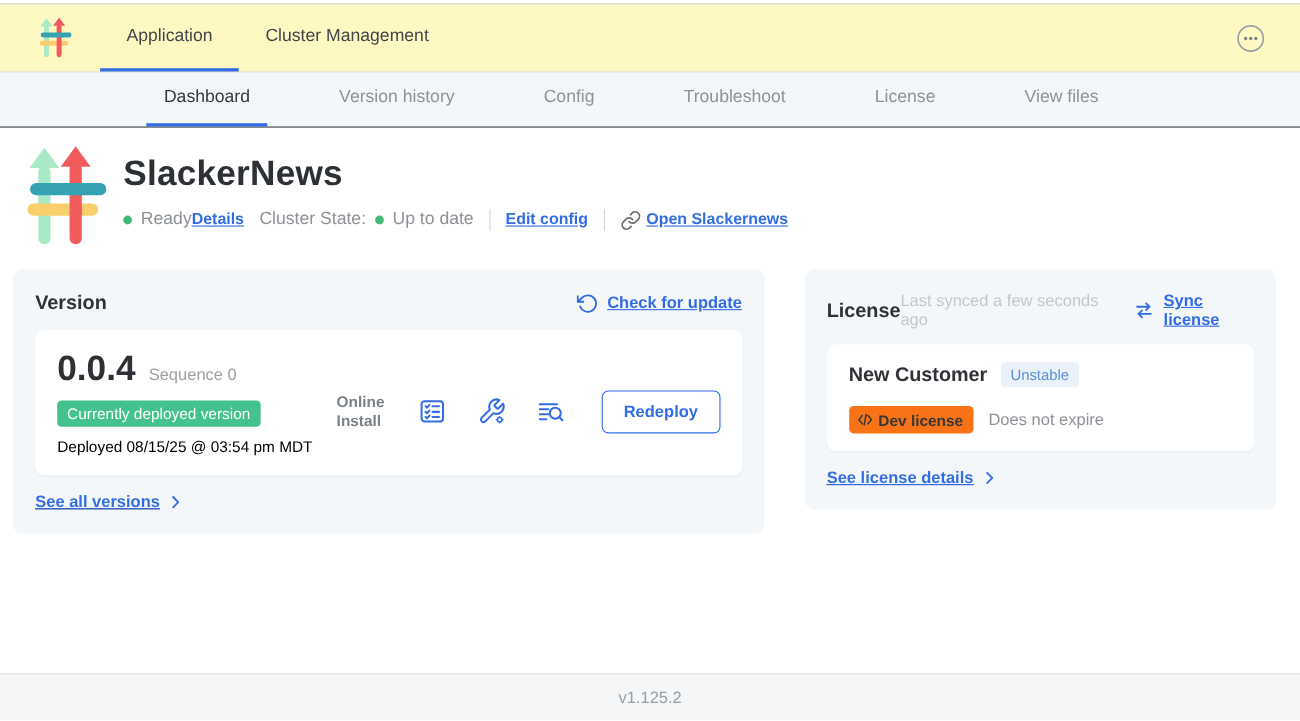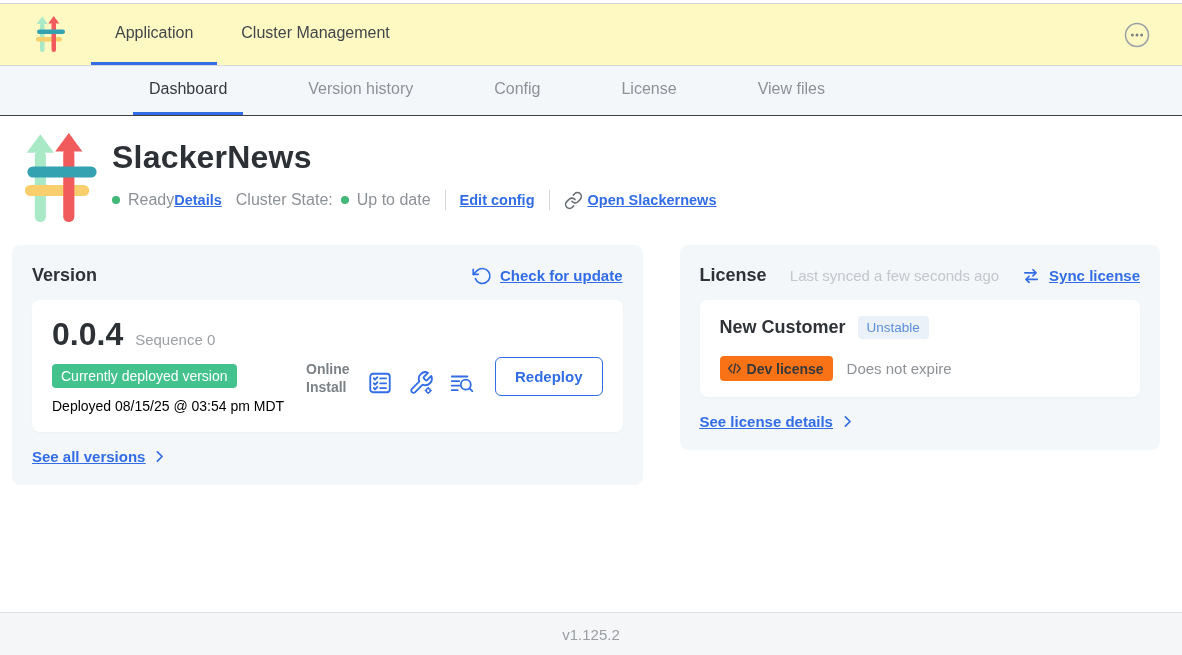--- a/index.html
+++ b/index.html
@@ -71,21 +71,21 @@
   .ver-inner{display:flex;min-height:128px;}
   .ver-left{width:248px;flex-shrink:0;}
   .ver-num-row{display:flex;align-items:baseline;}
   .ver-num{font-size:32px;font-weight:700;color:#2d3035;}
   .ver-seq{font-size:15px;color:#9ba0a4;margin-left:12px;}
   .badge-green{
     display:inline-block;margin-top:11px;background:var(--green-badge);color:#fff;
     font-size:14px;padding:4px 9px;border-radius:4px;
   }
   .deployed{margin-top:9px;font-size:14px;color:#000000;line-height:1.35;max-width:235px;}
-  .ver-right{display:flex;align-items:flex-end;gap:15px;margin-left:6px;margin-top:36px;height:44px;}
+  .ver-right{display:flex;align-items:center;gap:28px;margin-left:6px;margin-top:36px;height:44px;}
   .install-type{width:46px;font-size:14px;font-weight:600;color:#7c8186;line-height:1.25;}
   .icon-btn{display:flex;cursor:pointer;}
   .btn-outline{
     background:#fff;border:1.5px solid var(--accent);color:var(--accent);
     font-size:15px;font-weight:700;padding:10px 19px;border-radius:6px;cursor:pointer;
     font-family:inherit;margin-left:5px;
   }
   .card-foot{margin-top:16px;display:flex;align-items:center;gap:6px;text-decoration:underline;}
   .card-foot a{font-size:15px;}
   
@@ -145,20 +145,23 @@
 
 <nav class="subnav">
   <div class="sub-tab active">
       <span>Dashboard</span>
     </div>
   <div class="sub-tab">
       <span>Version history</span>
     </div>
   <div class="sub-tab">
       <span>Config</span>
+    </div>
+  <div class="sub-tab">
+      <span>Troubleshoot</span>
     </div>
   <div class="sub-tab">
       <span>License</span>
     </div>
   <div class="sub-tab">
       <span>View files</span>
     </div>
 </nav>
 
 <section class="hero">

